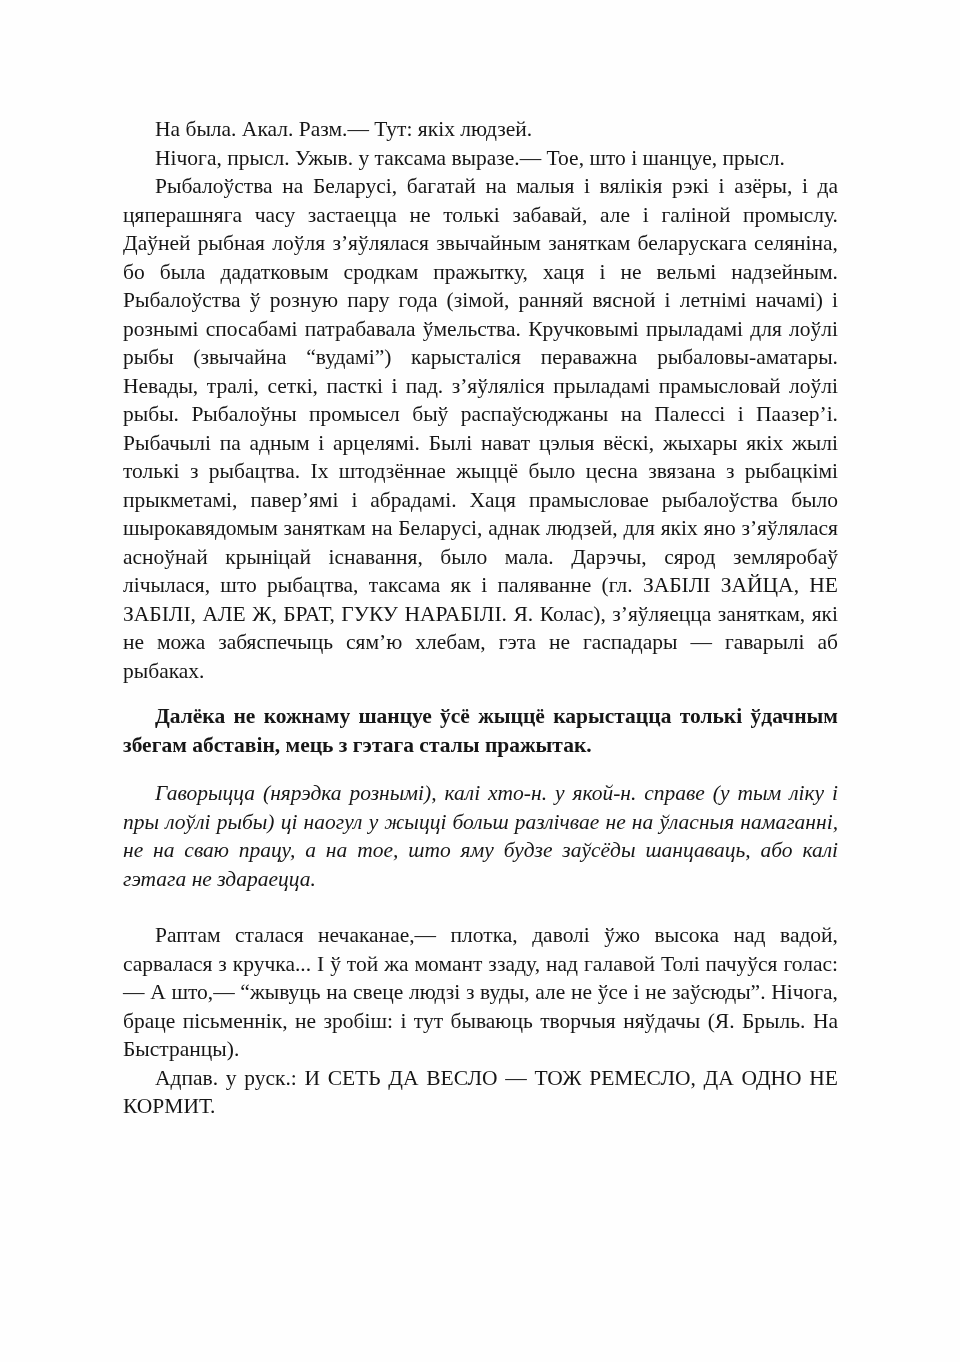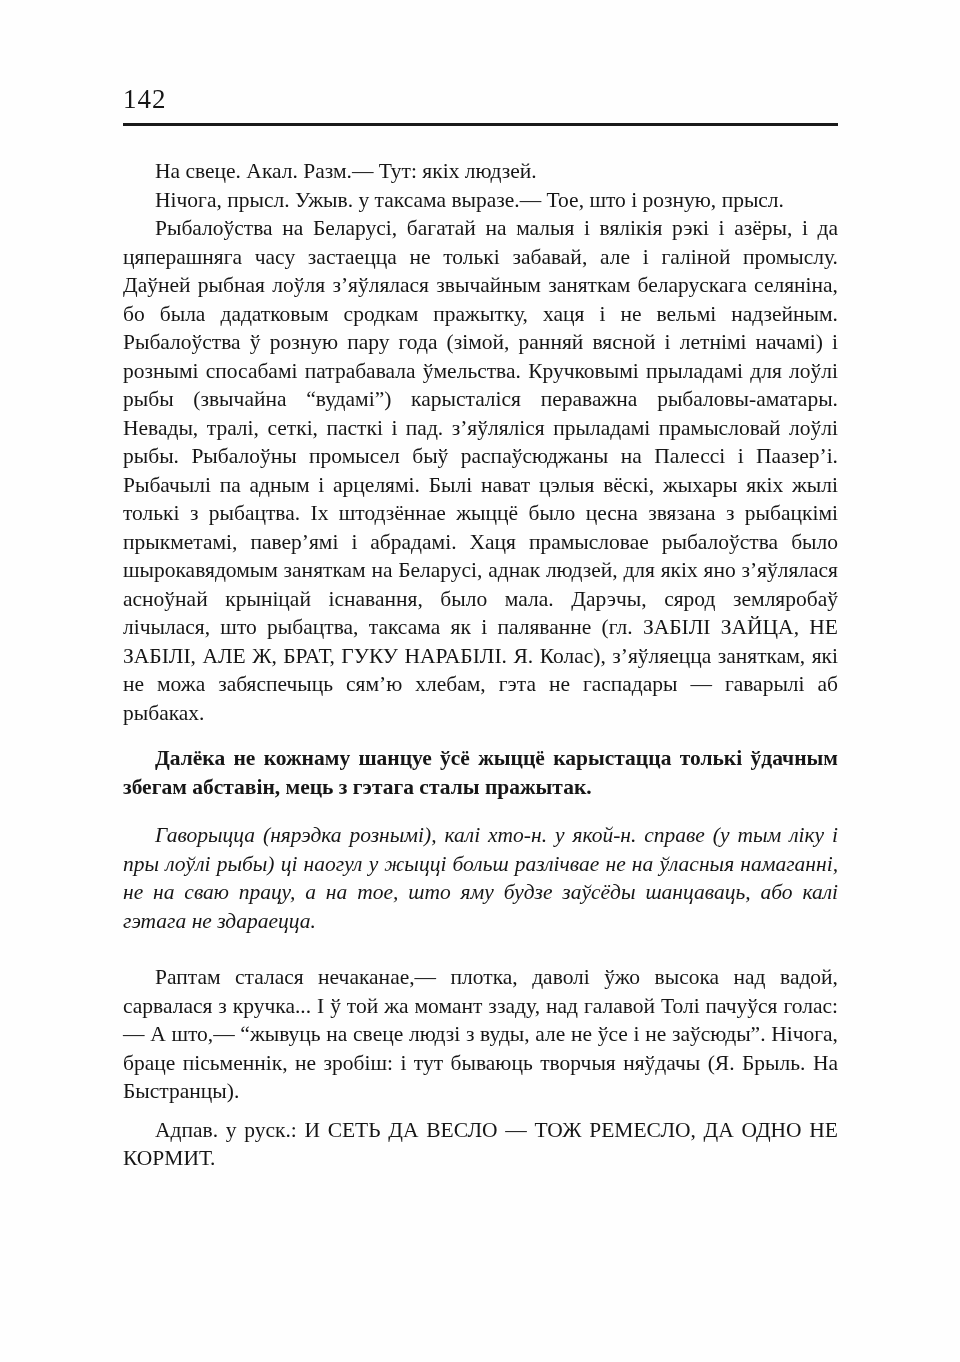--- a/index.html
+++ b/index.html
@@ -32,40 +32,36 @@
     text-align: justify;
   }
   .text-block p {
     margin: 0;
     text-indent: 32px;
   }
   .it { }
   p.definition { font-weight: bold; margin-top: 17px; }
   p.usage-note { font-style: italic; margin-top: 20px; }
   p.quotation  { margin-top: 28px; }
-  p.equivalent { margin-top: 10px; }
+  p.equivalent { }
 </style>
 </head>
 <body>
 
 <div class="page">
 
-  <header>
-    <div class="page-number">142</div>
-    <hr class="rule">
-  </header>
 
   <main class="text-block">
 
     <p class="entry">
-      <span>На свеце. </span><span class="it">Акал. Разм.</span><span>— Тут: якіх людзей.</span>
+      <span>На была. </span><span class="it">Акал. Разм.</span><span>— Тут: якіх людзей.</span>
     </p>
 
     <p class="entry">
-      <span>Нічога, </span><span class="it">прысл.</span><span> Ужыв. у таксама выразе.— </span><span class="it">Тое, што і</span><span> розную, </span><span class="it">прысл.</span>
+      <span>Нічога, </span><span class="it">прысл.</span><span> Ужыв. у таксама выразе.— </span><span class="it">Тое, што і</span><span> шанцуе, </span><span class="it">прысл.</span>
     </p>
 
     <p class="commentary">Рыбалоўства на Беларусі, багатай на малыя і вялікія рэкі і азёры, і да цяперашняга часу застаецца не толькі забавай, але і галіной промыслу. Даўней рыбная лоўля з’яўлялася звычайным заняткам беларускага селяніна, бо была дадатковым сродкам пражытку, хаця і не вельмі надзейным. Рыбалоўства ў розную пару года (зімой, ранняй вясной і летнімі начамі) і рознымі спосабамі патрабавала ўмельства. Кручковымі прыладамі для лоўлі рыбы (звычайна “вудамі”) карысталіся пераважна рыбаловы-аматары. Невады, тралі, сеткі, пасткі і пад. з’яўляліся прыладамі прамысловай лоўлі рыбы. Рыбалоўны промысел быў распаўсюджаны на Палессі і Паазер’і. Рыбачылі па адным і арцелямі. Былі нават цэлыя вёскі, жыхары якіх жылі толькі з рыбацтва. Іх штодзённае жыццё было цесна звязана з рыбацкімі прыкметамі, павер’ямі і абрадамі. Хаця прамысловае рыбалоўства было шырокавядомым заняткам на Беларусі, аднак людзей, для якіх яно з’яўлялася асноўнай крыніцай існавання, было мала. Дарэчы, сярод земляробаў лічылася, што рыбацтва, таксама як і паляванне (гл. ЗАБІЛІ ЗАЙЦА, НЕ ЗАБІЛІ, АЛЕ Ж, БРАТ, ГУКУ НАРАБІЛІ. Я. Колас), з’яўляецца заняткам, які не можа забяспечыць сям’ю хлебам, гэта не гаспадары — гаварылі аб рыбаках.</p>
 
     <p class="definition">Далёка не кожнаму шанцуе ўсё жыццё карыстацца толькі ўдачным збегам абставін, мець з гэтага сталы пражытак.</p>
 
     <p class="usage-note">Гаворыцца (нярэдка рознымі), калі хто-н. у якой-н. справе (у тым ліку і пры лоўлі рыбы) ці наогул у жыцці больш разлічвае не на ўласныя намаганні, не на сваю працу, а на тое, што яму будзе заўсёды шанцаваць, або калі гэтага не здараецца.</p>
 
     <p class="quotation">Раптам сталася нечаканае,— плотка, даволі ўжо высока над вадой, сарвалася з кручка... І ў той жа момант ззаду, над галавой Толі пачуўся голас: — А што,— “жывуць на свеце людзі з вуды, але не ўсе і не заўсюды”. Нічога, браце пісьменнік, не зробіш: і тут бываюць творчыя няўдачы (Я. Брыль. На Быстранцы).</p>
 

